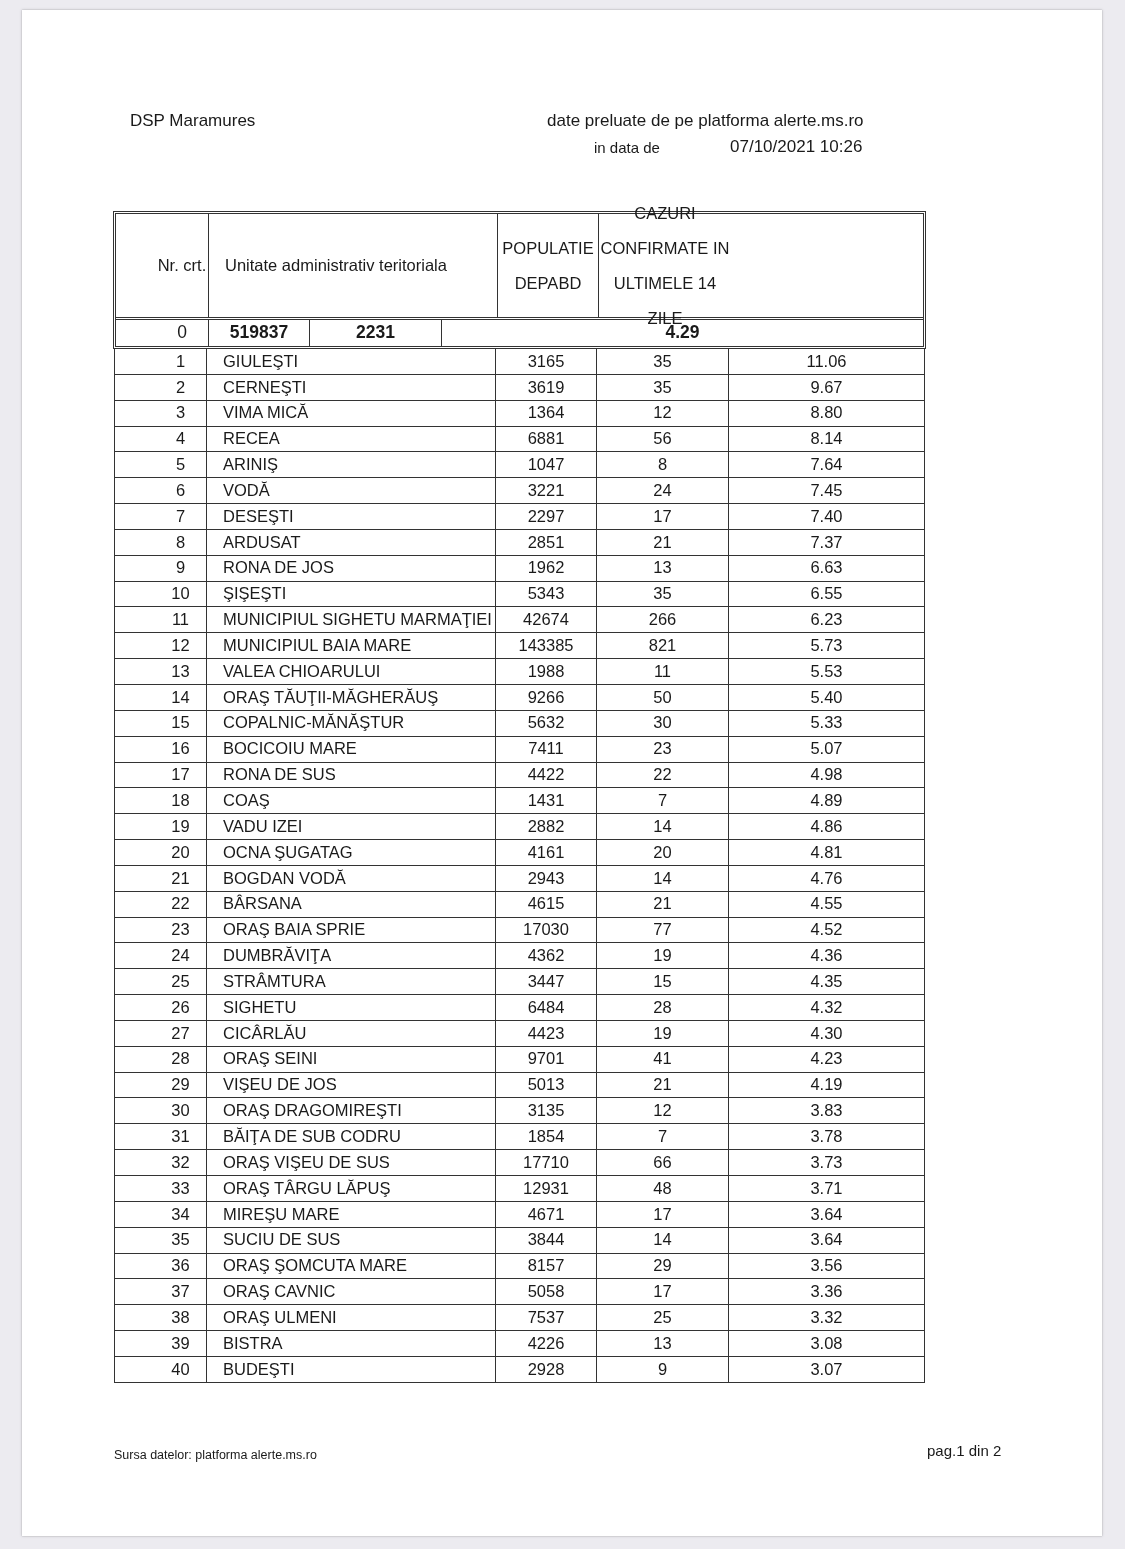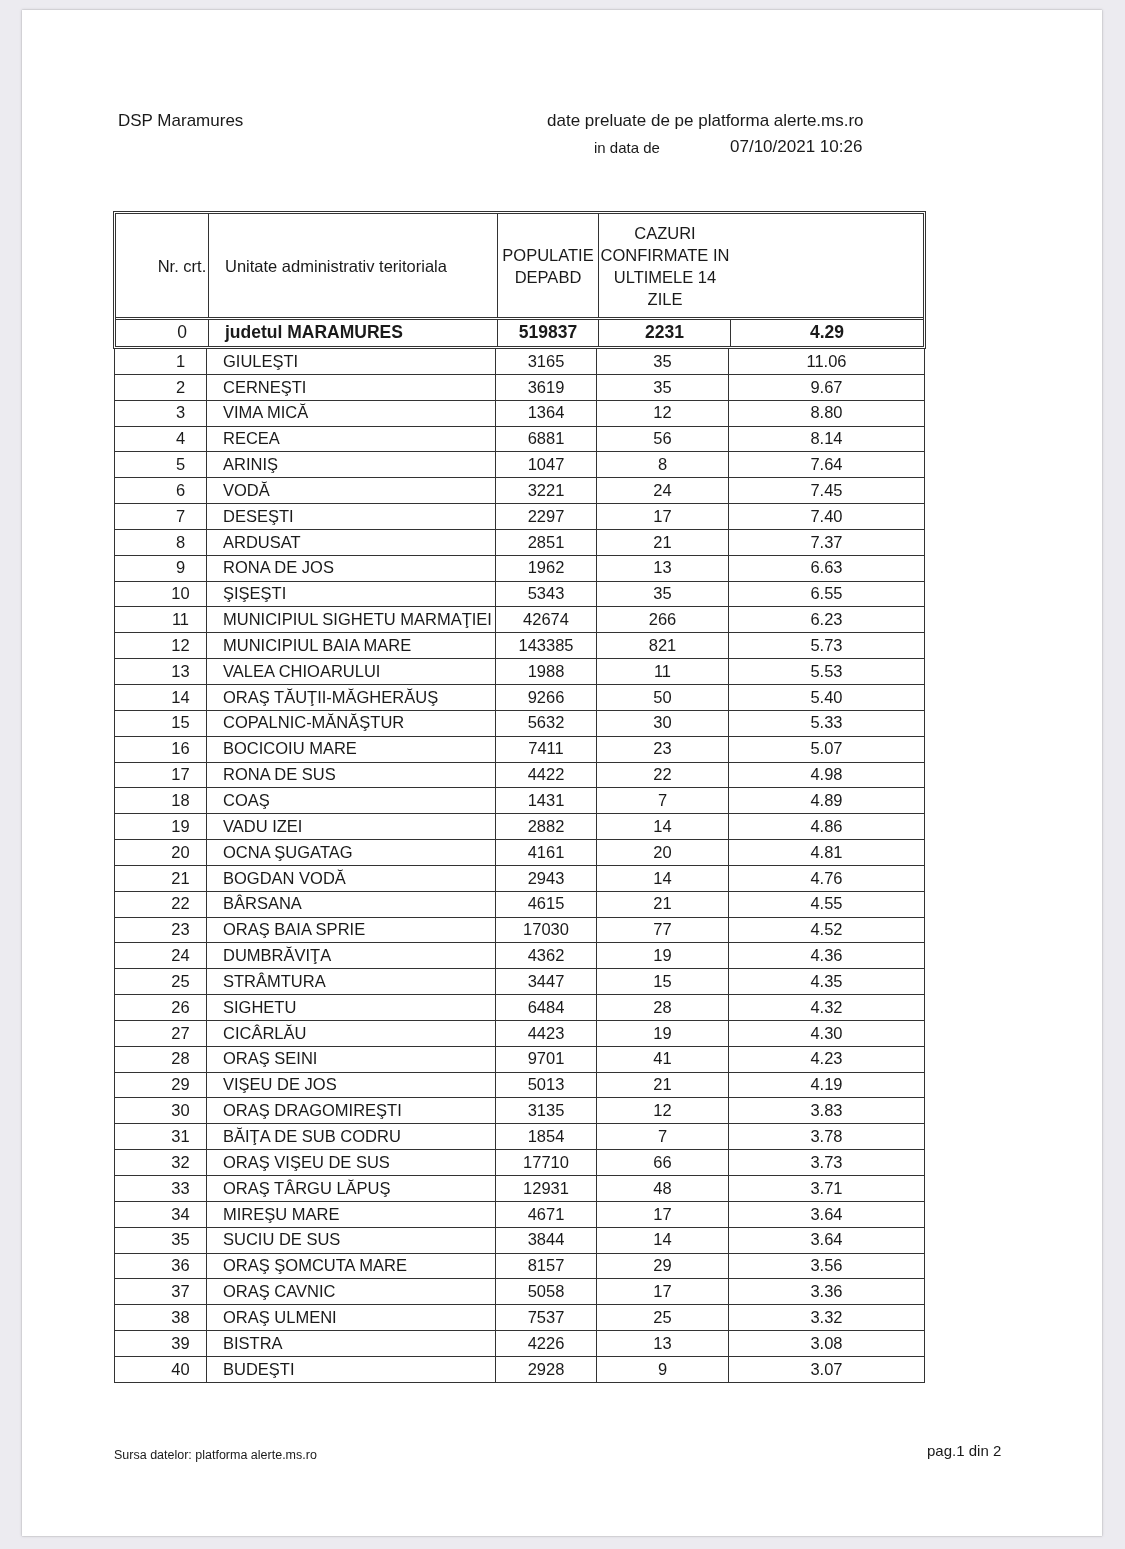--- a/index.html
+++ b/index.html
@@ -19,21 +19,21 @@
       position: absolute;
       left: 22px;
       top: 10px;
       width: 1080px;
       height: 1526px;
       background: #ffffff;
       box-shadow: 0 0 3px rgba(0,0,0,0.18), 0 0 1px rgba(0,0,0,0.25);
     }
     .hdr-left {
       position: absolute;
-      left: 96px;
+      left: 108px;
       top: 101px;
       font-size: 17px;
     }
     .hdr-right {
       position: absolute;
       left: 525px;
       top: 101px;
       font-size: 17px;
     }
     .hdr-date-label {
@@ -81,21 +81,21 @@
     .c2 { width: 101px; }
     .c3 { width: 132px; }
     .c4 { flex: 1; }
 
     .row.head {
       height: 106px;
       border-bottom: 3px double #333;
     }
     .row.head .cell {
       white-space: normal;
-      line-height: 22px;
+      line-height: 35px;
       font-size: 16.5px;
     }
     .row.head .c1 { padding-left: 4px; }
     .row.head .c3 { overflow: visible; white-space: normal; }
     .row.total {
       height: 26px;
       font-weight: bold;
     }
     .row.total .cell { font-weight: bold; font-size: 17.5px; }
     .row.total .c0 { font-weight: normal; }
@@ -139,21 +139,20 @@
   <div class="tbl">
     <div class="head-block">
       <div class="row head">
         <div class="cell c0">Nr. crt.</div>
         <div class="cell c1">Unitate administrativ teritoriala</div>
         <div class="cell c2">POPULATIE DEPABD</div>
         <div class="cell c3">CAZURI CONFIRMATE IN ULTIMELE 14 ZILE</div>
       </div>
       <div class="row total">
         <div class="cell c0">0</div>
-        <div class="cell c1">judetul MARAMURES</div>
         <div class="cell c2">519837</div>
         <div class="cell c3">2231</div>
         <div class="cell c4">4.29</div>
       </div>
     </div>
     <div class="body-block" id="table-body">
         <div class="row">
           <div class="cell c0">1</div>
           <div class="cell c1">GIULEŞTI</div>
           <div class="cell c2">3165</div>

